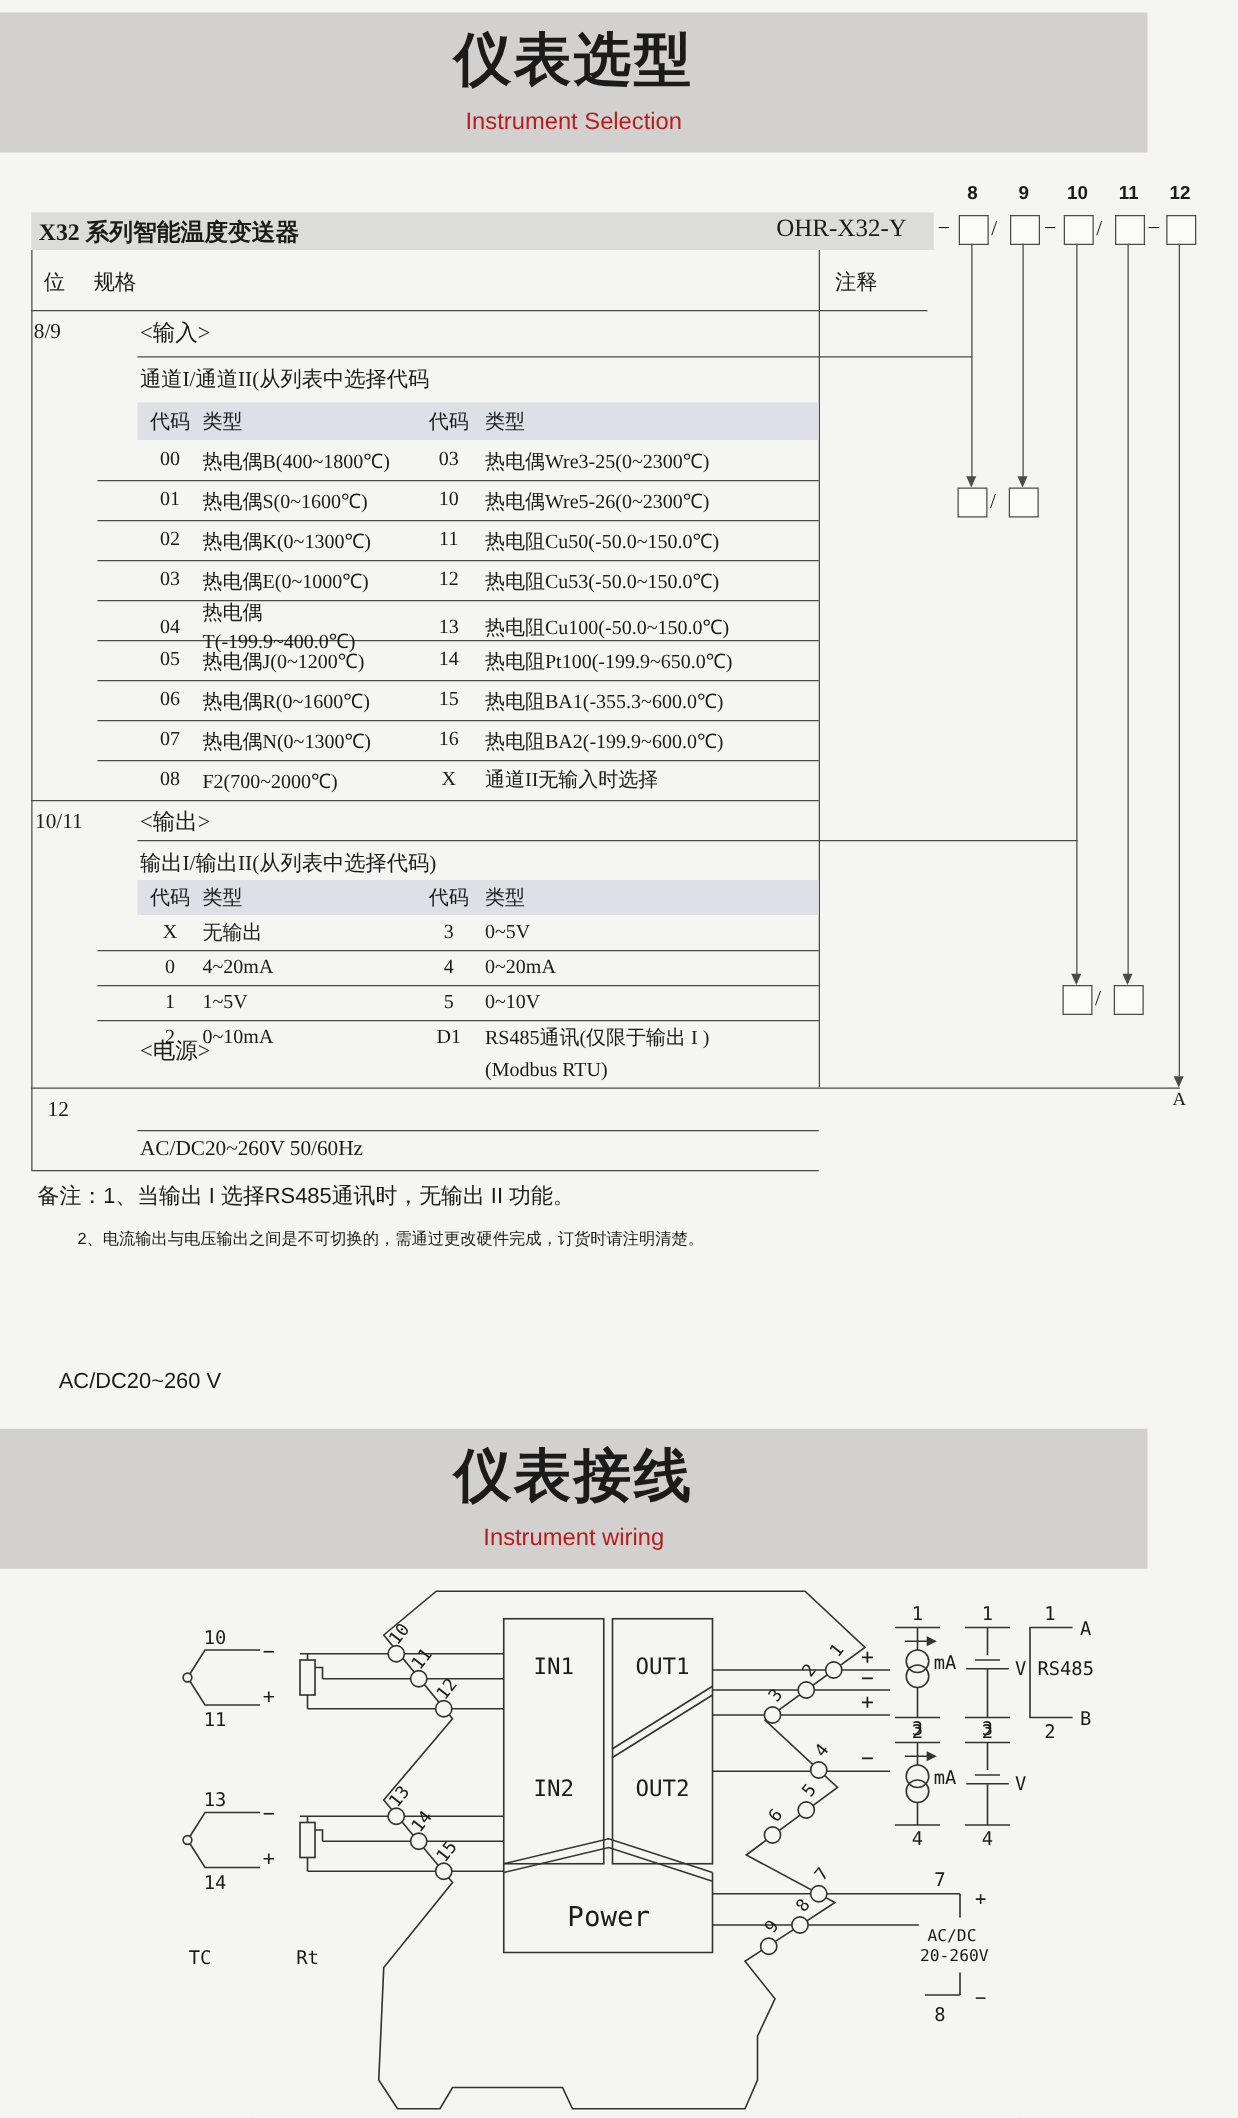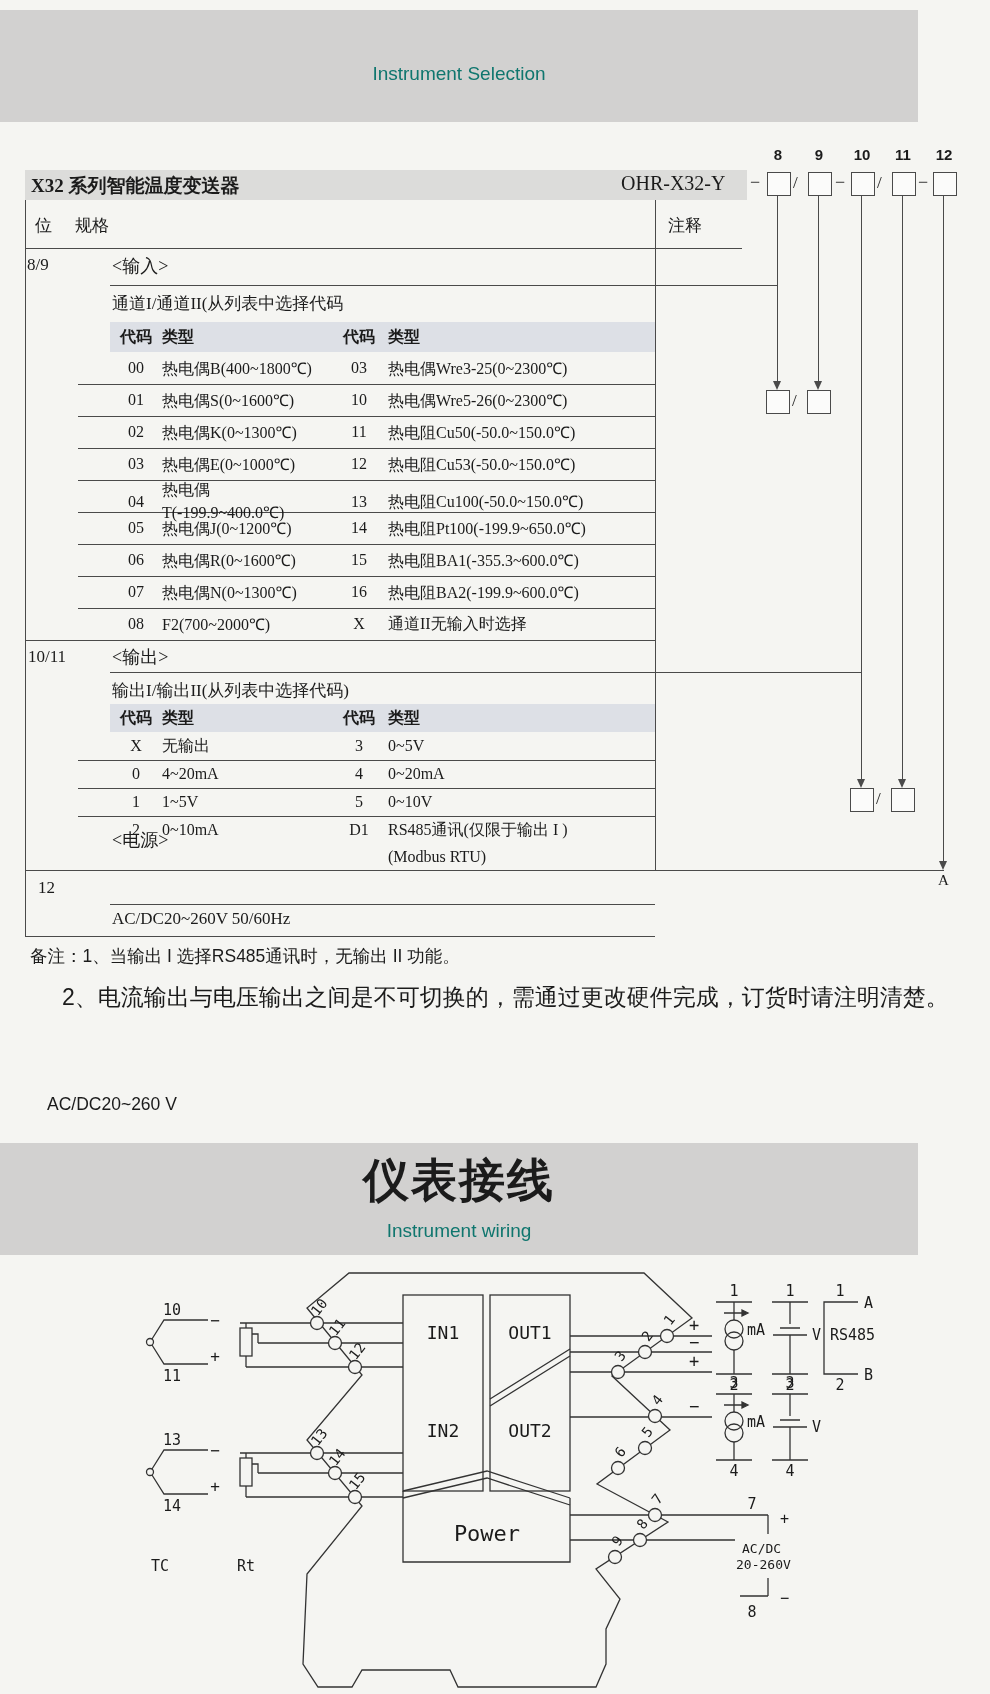--- a/index.html
+++ b/index.html
@@ -6,38 +6,39 @@
   #page{position:relative;width:990px;height:1694px;background:#f5f5f2;overflow:hidden;
         font-family:"Liberation Serif",serif;color:#1b1b1b}
   .abs{position:absolute}
   .t{position:absolute;white-space:nowrap}
   .hl{position:absolute;height:1px;background:#4a4a4a}
   .vl{position:absolute;width:1px;background:#4a4a4a}
   .banner{position:absolute;left:0;width:918px;height:112px;background:#d2d1d0;
           display:flex;flex-direction:column;align-items:center;justify-content:center;
           font-family:"Liberation Sans",sans-serif}
   .banner .bt{font-size:46px;font-weight:bold;letter-spacing:2px;line-height:1.05}
-  .banner .bs{font-size:19px;margin-top:16px;color:#0f766e}
+  .banner .bs{font-size:19px;margin-top:16px;color:#b91c1c}
   .codebox{position:absolute;width:22px;height:22px;border:1.3px solid #4a4a4a;background:#fbfbfa}
   .arr{position:absolute;width:0;height:0;border-left:4px solid transparent;
        border-right:4px solid transparent;border-top:9px solid #4a4a4a}
   .grid-row{position:absolute;left:110px;width:545px;display:grid;
             grid-template-colum\ns:52px 168px 58px 1fr;
             grid-template-columns:52px 168px 58px 1fr;align-items:center;font-size:16px}
   .grid-row .c{text-align:center}
-  .gray{background:#dde0e6;font-weight:bold}
+  .gray{background:#dde0e6;font-weight:normal}
   .sans{font-family:"Liberation Sans",sans-serif}
   svg text{font-family:"DejaVu Sans Mono",monospace;fill:#1b1b1b}
 </style>
 </head>
 <body>
 
 <div id="page">
 
   <div class="banner" style="top:10px">
+    <div class="bt">仪表选型</div>
     <div class="bs">Instrument Selection</div>
   </div>
 
   <div class="abs" style="left:25px;top:170px;width:722px;height:30px;background:#dcdcda">
     <span class="t" style="left:6px;top:3px;font-size:19px;font-weight:bold">X32 系列智能温度变送器</span>
     <span class="t" style="left:596px;top:2px;font-size:20px">OHR-X32-Y</span>
   </div>
 
   <span class="t sans" style="left:770px;top:146px;width:16px;text-align:center;font-size:15px;font-weight:bold">8</span>
   <span class="t sans" style="left:811px;top:146px;width:16px;text-align:center;font-size:15px;font-weight:bold">9</span>
@@ -208,21 +209,21 @@
       <span></span>
       <span></span>
       <span>(Modbus  RTU)</span>
     </div>
 
   <span class="t" style="left:38px;top:878px;font-size:17px">12</span>
   <span class="t" style="left:112px;top:828px;font-size:18px">&lt;电源&gt;</span>
   <span class="t" style="left:112px;top:909px;font-size:17px">AC/DC20~260V  50/60Hz</span>
 
   <div class="t sans" style="left:30px;top:944px;font-size:17.5px">备注：1、当输出 I 选择RS485通讯时，无输出 II 功能。</div>
-  <div class="t sans" style="left:62px;top:982px;font-size:23px">2、电流输出与电压输出之间是不可切换的，需通过更改硬件完成，订货时请注明清楚。</div>
+  <div class="t sans" style="left:62px;top:982px;font-size:13px">2、电流输出与电压输出之间是不可切换的，需通过更改硬件完成，订货时请注明清楚。</div>
   <div class="t sans" style="left:47px;top:1094px;font-size:17.5px">AC/DC20~260 V</div>
 
   <div class="banner" style="top:1143px">
     <div class="bt">仪表接线</div>
     <div class="bs">Instrument wiring</div>
   </div>
 
   <svg class="abs" style="left:0;top:1244px" width="990" height="450" viewBox="0 0 990 450">
     <g stroke="#333" stroke-width="1.3" fill="none">
 

